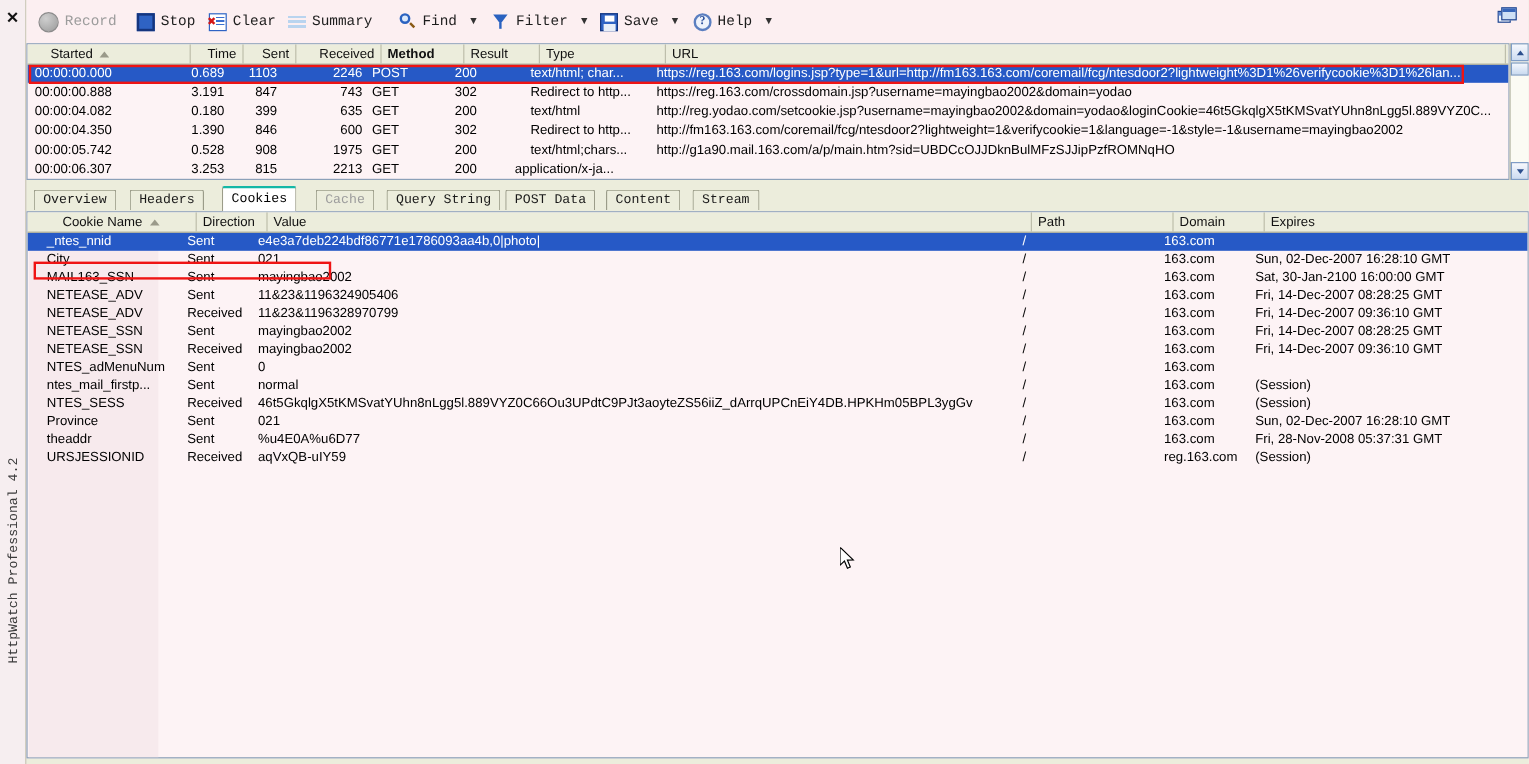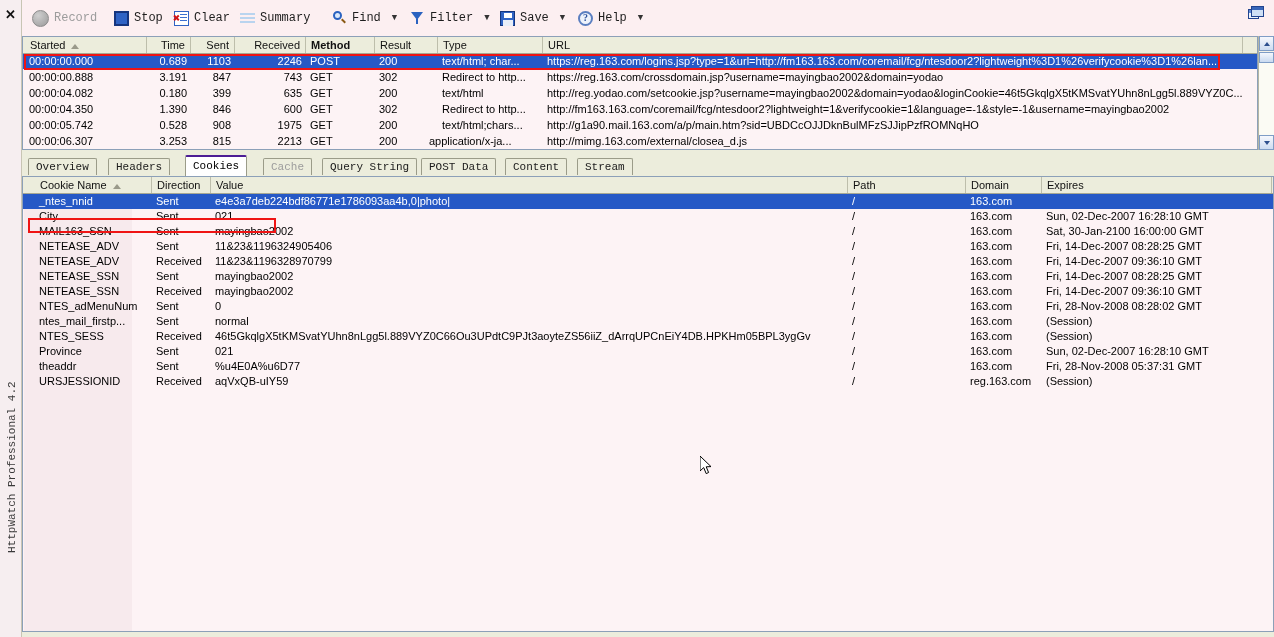--- a/index.html
+++ b/index.html
@@ -77,21 +77,21 @@
 
   
   .panel{position:absolute;background:#ffffff;border:1px solid #8ca0b8;box-sizing:border-box;}
   .hdr{
     position:relative;height:17px;background:#eceddc;
     border-bottom:1px solid #a7a893;box-sizing:border-box;
   }
   .hcell{
     position:absolute;top:0;height:16px;line-height:16px;
     font-size:11px;color:#111;padding:0 5px;box-sizing:border-box;
-    border-right:1px solid #bdbeab;overflow:hidden;white-space:nowrap;cursor:pointer;
+    border-right:1px solid #bdbeab;overflow:hidden;white-space:nowrap;cursor:pointer;margin-left:12px;
   }
   .hcell.r{text-align:right;}
   .sortarrow{
     display:inline-block;margin-left:6px;
     border-left:4px solid transparent;border-right:4px solid transparent;
     border-bottom:5px solid #9a9a8a;vertical-align:middle;
   }
   .rows{position:absolute;left:0;right:0;overflow:hidden;}
   .row{position:relative;height:15px;}
   .row.sel{background:#2659c6;color:#ffffff;}
@@ -139,21 +139,21 @@
   .tab{
     position:absolute;top:3px;height:17px;line-height:16px;
     padding:0 7px;box-sizing:border-box;
     font-family:"Liberation Mono","DejaVu Sans Mono",monospace;font-size:11px;
     background:#eceddc;border:1px solid #9b9c89;border-bottom:none;
     color:#1a1a1a;cursor:pointer;white-space:nowrap;
     border-radius:2px 2px 0 0;
   }
   .tab.active{
     top:0;height:21px;line-height:18px;background:#ffffff;
-    border-top:2px solid #4c1d95;color:#000;font-weight:normal;z-index:3;
+    border-top:2px solid #14b8a6;color:#000;font-weight:normal;z-index:3;
   }
   .tab.dim{color:#9c9c9c;}
 
   
   #cookie-panel{left:22px;top:176px;width:1252px;height:456px;background:#fdf3f5;}
   #cookie-rows{top:17px;height:437px;}
   #cookie-shade{position:absolute;left:1px;top:18px;width:108px;height:436px;background:#f7eaed;}
 </style>
 </head>
 <body>
@@ -279,21 +279,20 @@
           <div class="cell" style="left: 520px; width: 700px;">http://g1a90.mail.163.com/a/p/main.htm?sid=UBDCcOJJDknBulMFzSJJipPzfROMNqHO</div>
         </div>
         <div class="row" style="top: 80px; position: absolute; left: 0px; right: 0px;">
           <div class="cell" style="left: 2px; width: 122px;">00:00:06.307</div>
           <div class="cell r" style="left: 124px; width: 44px;">3.253</div>
           <div class="cell r" style="left: 168px; width: 44px;">815</div>
           <div class="cell r" style="left: 212px; width: 71px;">2213</div>
           <div class="cell" style="left: 283px; width: 69px;">GET</div>
           <div class="cell" style="left: 352px; width: 63px;">200</div>
           <div class="cell" style="left: 402px; width: 105px;">application/x-ja...</div>
-          <div class="cell" style="left: 520px; width: 700px;">http://mimg.163.com/external/closea_d.js</div>
         </div>
       </div>
   </div>
 
   <div class="vscroll">
     <div class="vsb-btn vsb-up"></div>
     <div class="vsb-track"></div>
     <div class="vsb-thumb"></div>
     <div class="vsb-btn vsb-dn"></div>
   </div>
@@ -374,21 +373,20 @@
           <div class="cell" style="left: 825px; width: 118px;">/</div>
           <div class="cell" style="left: 943px; width: 76px;">163.com</div>
           <div class="cell" style="left: 1019px; width: 230px;">Fri, 14-Dec-2007 09:36:10 GMT</div>
         </div>
         <div class="row" style="top: 105px; position: absolute; left: 0px; right: 0px;">
           <div class="cell" style="left: 12px; width: 117px;">NTES_adMenuNum</div>
           <div class="cell" style="left: 129px; width: 59px;">Sent</div>
           <div class="cell" style="left: 188px; width: 637px;">0</div>
           <div class="cell" style="left: 825px; width: 118px;">/</div>
           <div class="cell" style="left: 943px; width: 76px;">163.com</div>
-          <div class="cell" style="left: 1019px; width: 230px;">Fri, 28-Nov-2008 08:28:02 GMT</div>
         </div>
         <div class="row" style="top: 120px; position: absolute; left: 0px; right: 0px;">
           <div class="cell" style="left: 12px; width: 117px;">ntes_mail_firstp...</div>
           <div class="cell" style="left: 129px; width: 59px;">Sent</div>
           <div class="cell" style="left: 188px; width: 637px;">normal</div>
           <div class="cell" style="left: 825px; width: 118px;">/</div>
           <div class="cell" style="left: 943px; width: 76px;">163.com</div>
           <div class="cell" style="left: 1019px; width: 230px;">(Session)</div>
         </div>
         <div class="row" style="top: 135px; position: absolute; left: 0px; right: 0px;">

